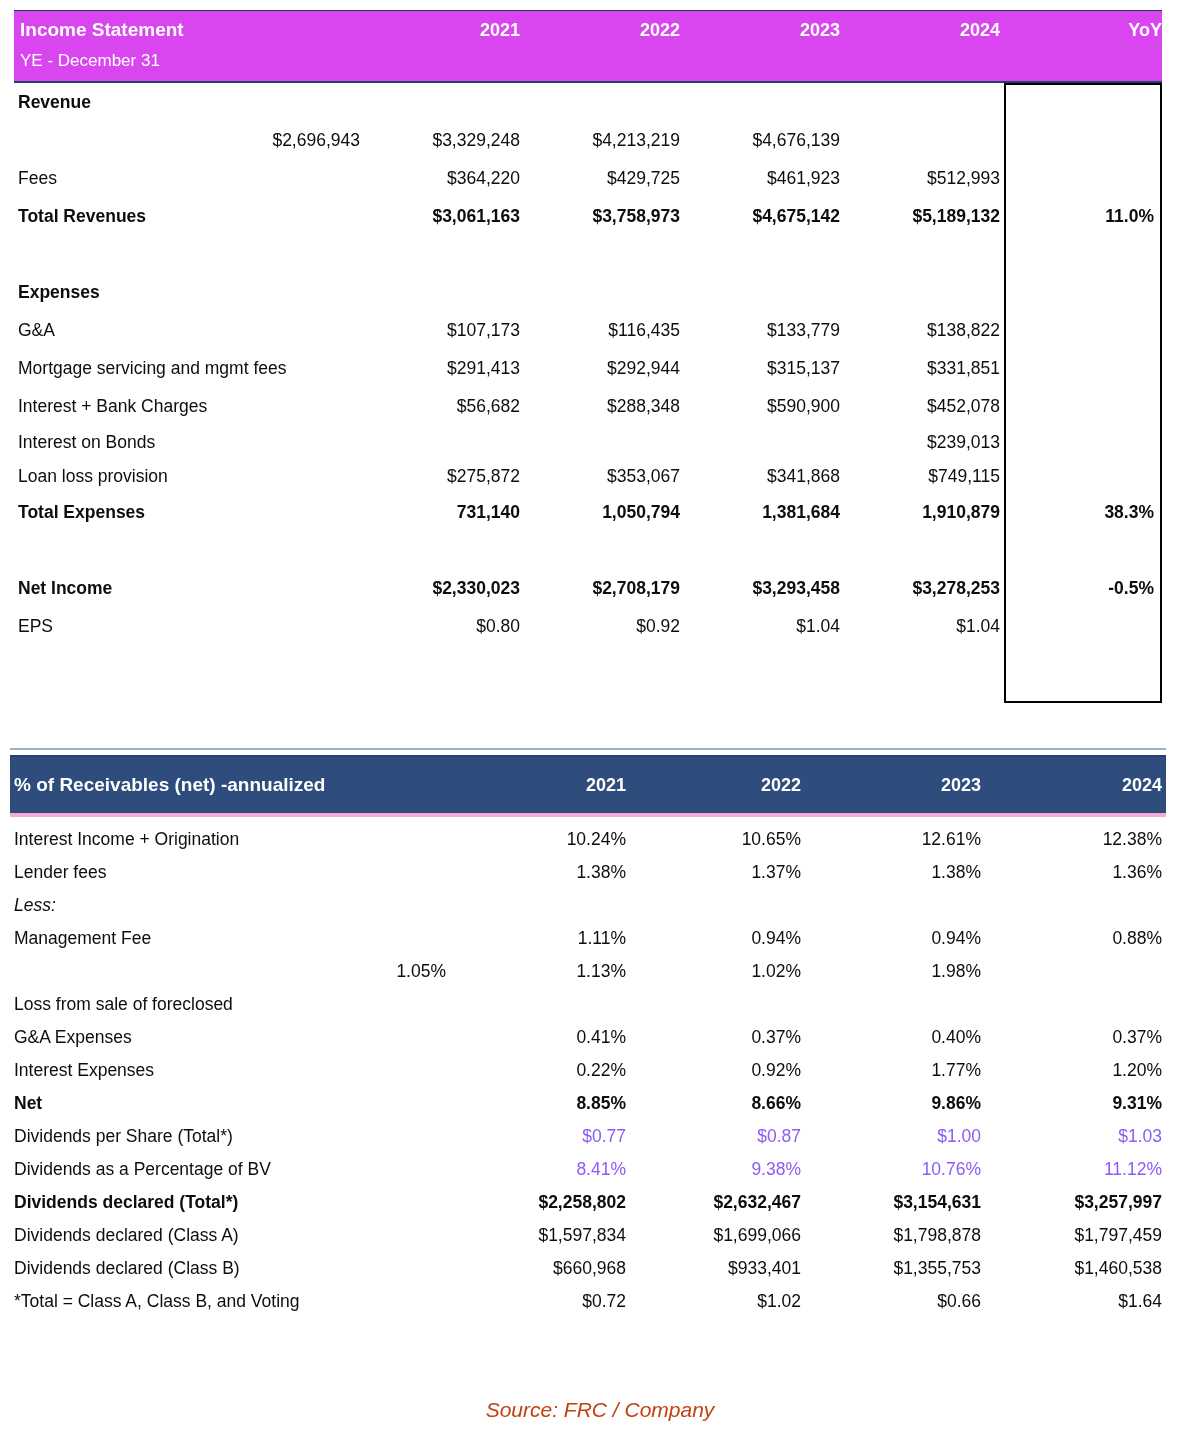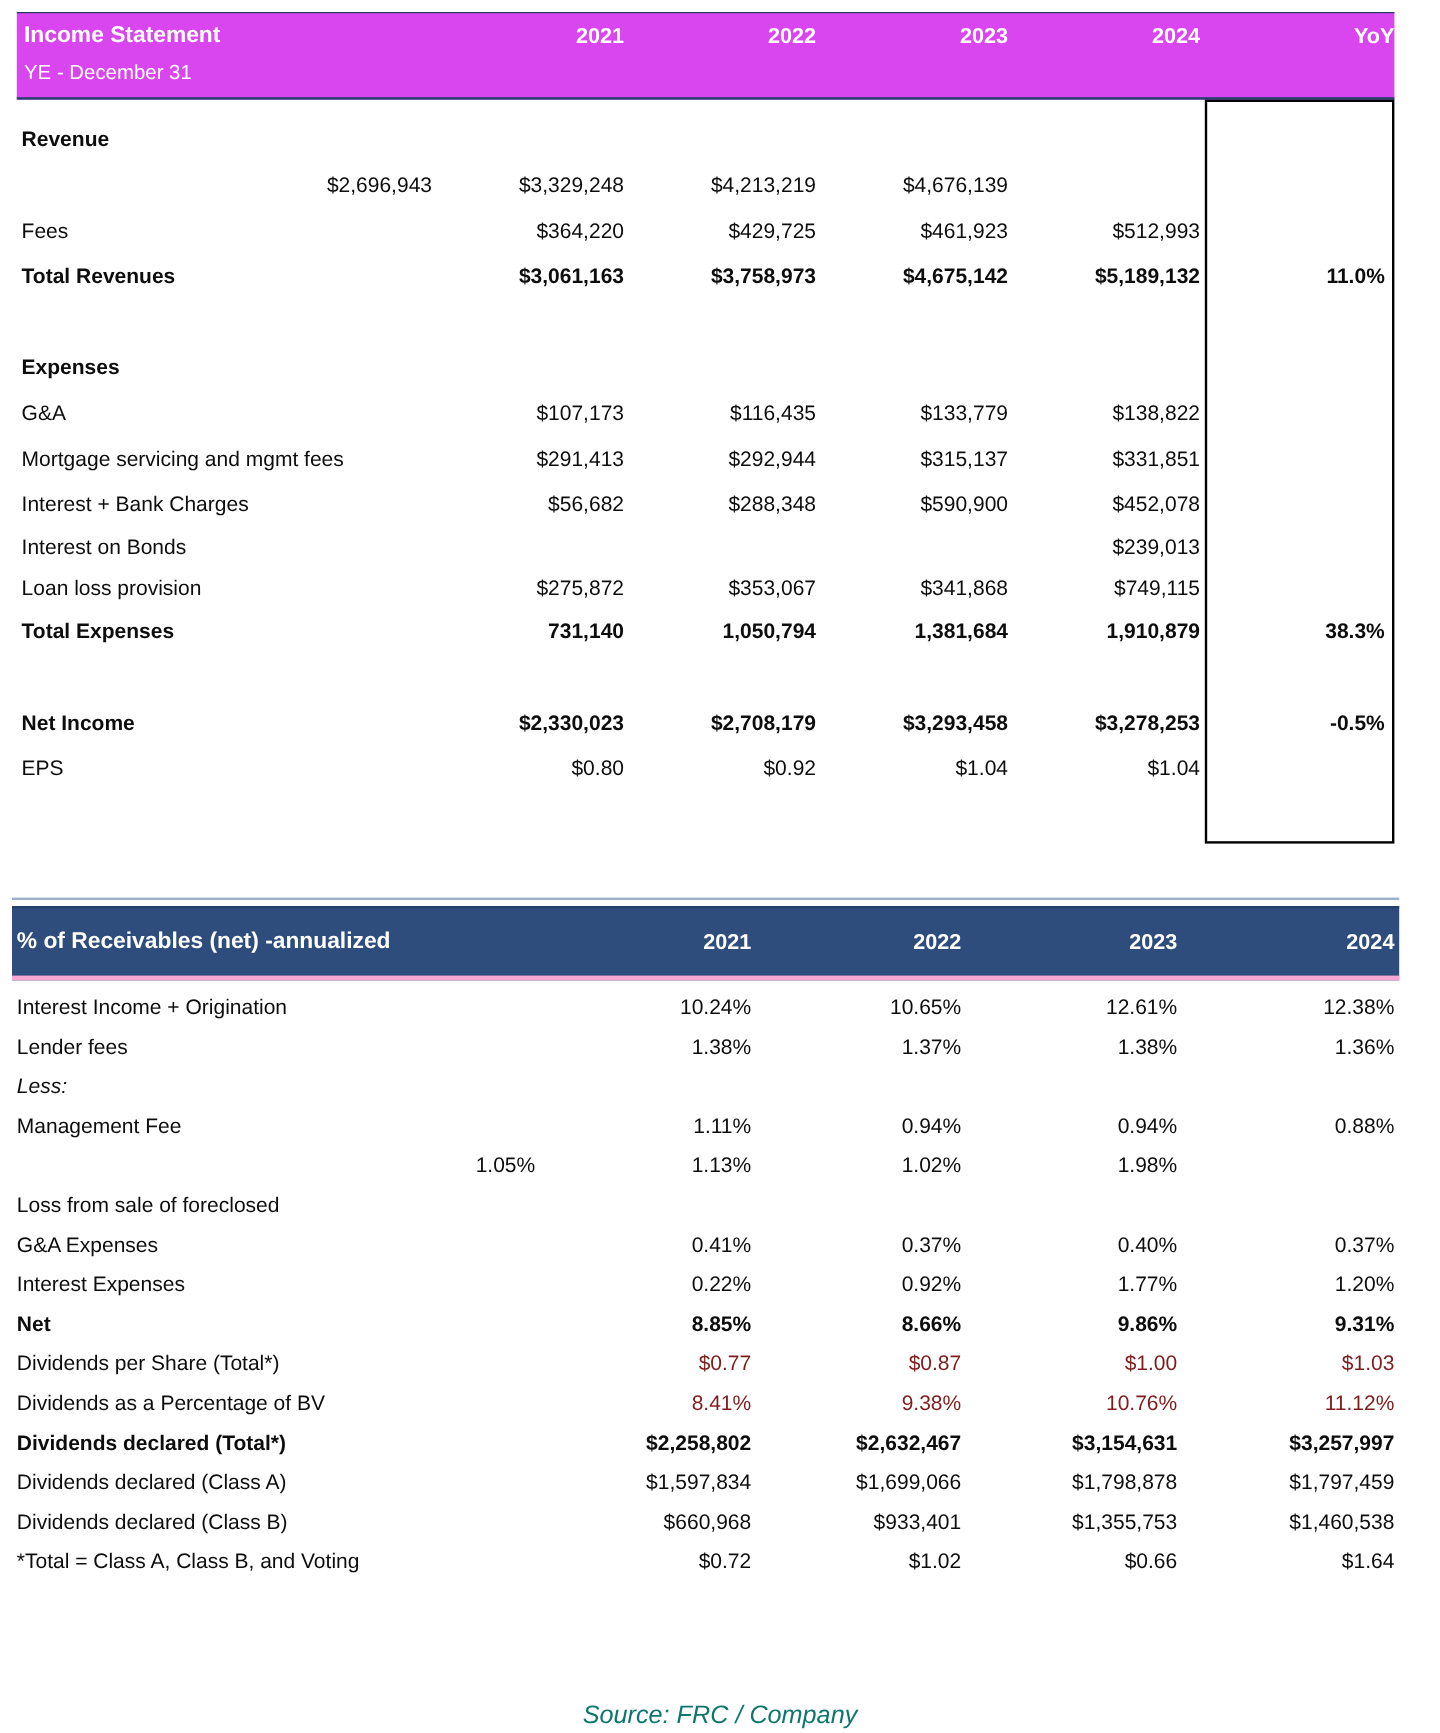--- a/index.html
+++ b/index.html
@@ -5,35 +5,35 @@
   html,body{margin:0;padding:0;background:#ffffff;}
   body{
     width:1200px;height:1444px;position:relative;
     font-family:"Liberation Sans","DejaVu Sans",sans-serif;
     color:#0d0d0d;-webkit-font-smoothing:antialiased;
   }
   
   .num{text-align:right;padding-right:4px;}
   .bold{font-weight:700;}
   .italic{font-style:italic;}
-  .blue{color:#7f1d1d;}
+  .blue{color:#8b5cf6;}
 
   
   #table1{position:absolute;left:14px;top:10px;width:1148px;}
   .t1-grid{display:grid;grid-template-columns:350px 160px 160px 160px 160px 158px;}
   .t1-header{
     background:#d946ef;color:#ffffff;height:73px;
     border-top:1px solid #203a60;border-bottom:2px solid #24406b;
     box-sizing:border-box;
   }
   .t1-header .hdr-label{padding:7px 0 0 6px;}
   .hdr-title{font-size:19px;font-weight:700;line-height:24px;}
   .hdr-subtitle{font-size:17px;font-weight:400;line-height:26px;margin-top:6px;}
   .t1-header .hdr-year{font-size:18px;font-weight:700;padding-top:9px;}
-  #t1-body{position:relative;padding-top:14px;}
+  #t1-body{position:relative;}
   .t1-row{height:38px;align-items:center;font-size:17.5px;}
   .t1-row .label{padding-left:4px;white-space:nowrap;}
   .t1-row .num{font-variant-numeric:tabular-nums;}
   .spacer38{height:38px;}
   
   #yoy-box{
     position:absolute;left:990px;top:0;width:158px;height:620px;
     border:2px solid #000000;box-sizing:border-box;pointer-events:none;
   }
 
@@ -48,21 +48,21 @@
   }
   .t2-header .hdr-label{font-size:19px;font-weight:700;padding-left:4px;white-space:nowrap;}
   .t2-header .hdr-year{font-size:18px;font-weight:700;}
   #t2-body{padding-top:6px;}
   .t2-row{height:33px;align-items:center;font-size:17.5px;}
   .t2-row .label{padding-left:4px;white-space:nowrap;}
 
   
   #footer{
     position:absolute;top:1398px;left:0;width:100%;
-    text-align:center;font-size:21px;font-style:italic;color:#0f766e;margin-top:20px;
+    text-align:center;font-size:21px;font-style:italic;color:#c2410c;
   }
 </style>
 </head>
 <body>
 
 <div id="table1">
 
   <div class="t1-header t1-grid">
     <div class="hdr-label">
       <div class="hdr-title">Income Statement</div>

